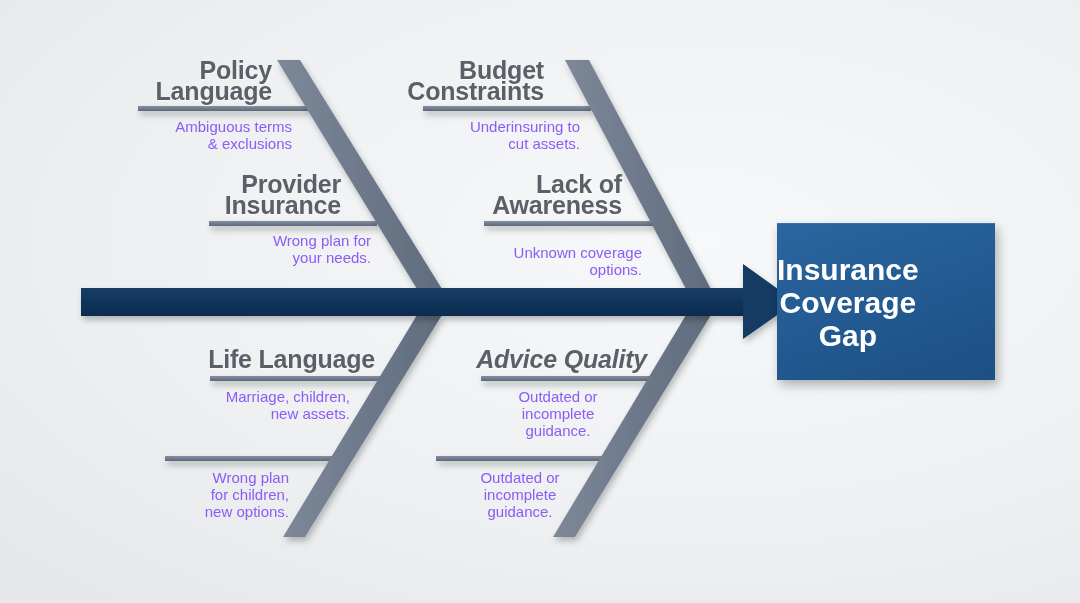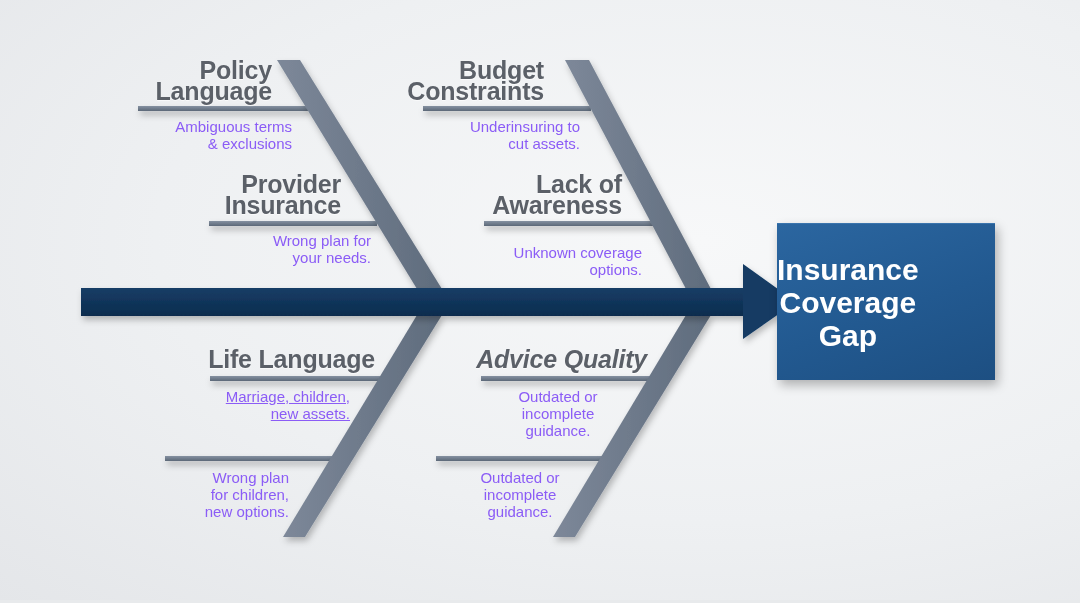--- a/index.html
+++ b/index.html
@@ -96,21 +96,21 @@
 Constraints</div>
 <div class="desc" style="left:440px; top:118px; width:140px; white-space:pre-line;">Underinsuring to
 cut assets.</div>
 
 <div class="cat" style="left:480px; top:174px; width:142px; white-space:pre-line;">Lack of
 Awareness</div>
 <div class="desc" style="left:480px; top:232px; width:162px; white-space:pre-line;margin-top:12px;">Unknown coverage
 options.</div>
 
 <div class="cat" style="left:200px; top:349px; width:175px; white-space:pre-line;">Life Language</div>
-<div class="desc" style="left:200px; top:388px; width:150px; white-space:pre-line;text-decoration:underline;">Marriage, children,
+<div class="desc" style="left:200px; top:388px; width:150px; white-space:pre-line;">Marriage, children,
 new assets.</div>
 
 <div class="desc" style="left:180px; top:469px; width:109px; white-space:pre-line;">Wrong plan
 for children,
 new options.</div>
 
 <div class="cat" style="left:470px; top:349px; width:177px; white-space:pre-line;font-style:italic;">Advice Quality</div>
 <div class="desc" style="left:500px; top:388px; width:116px; white-space:pre-line; text-align:center;">Outdated or
 incomplete
 guidance.</div>

